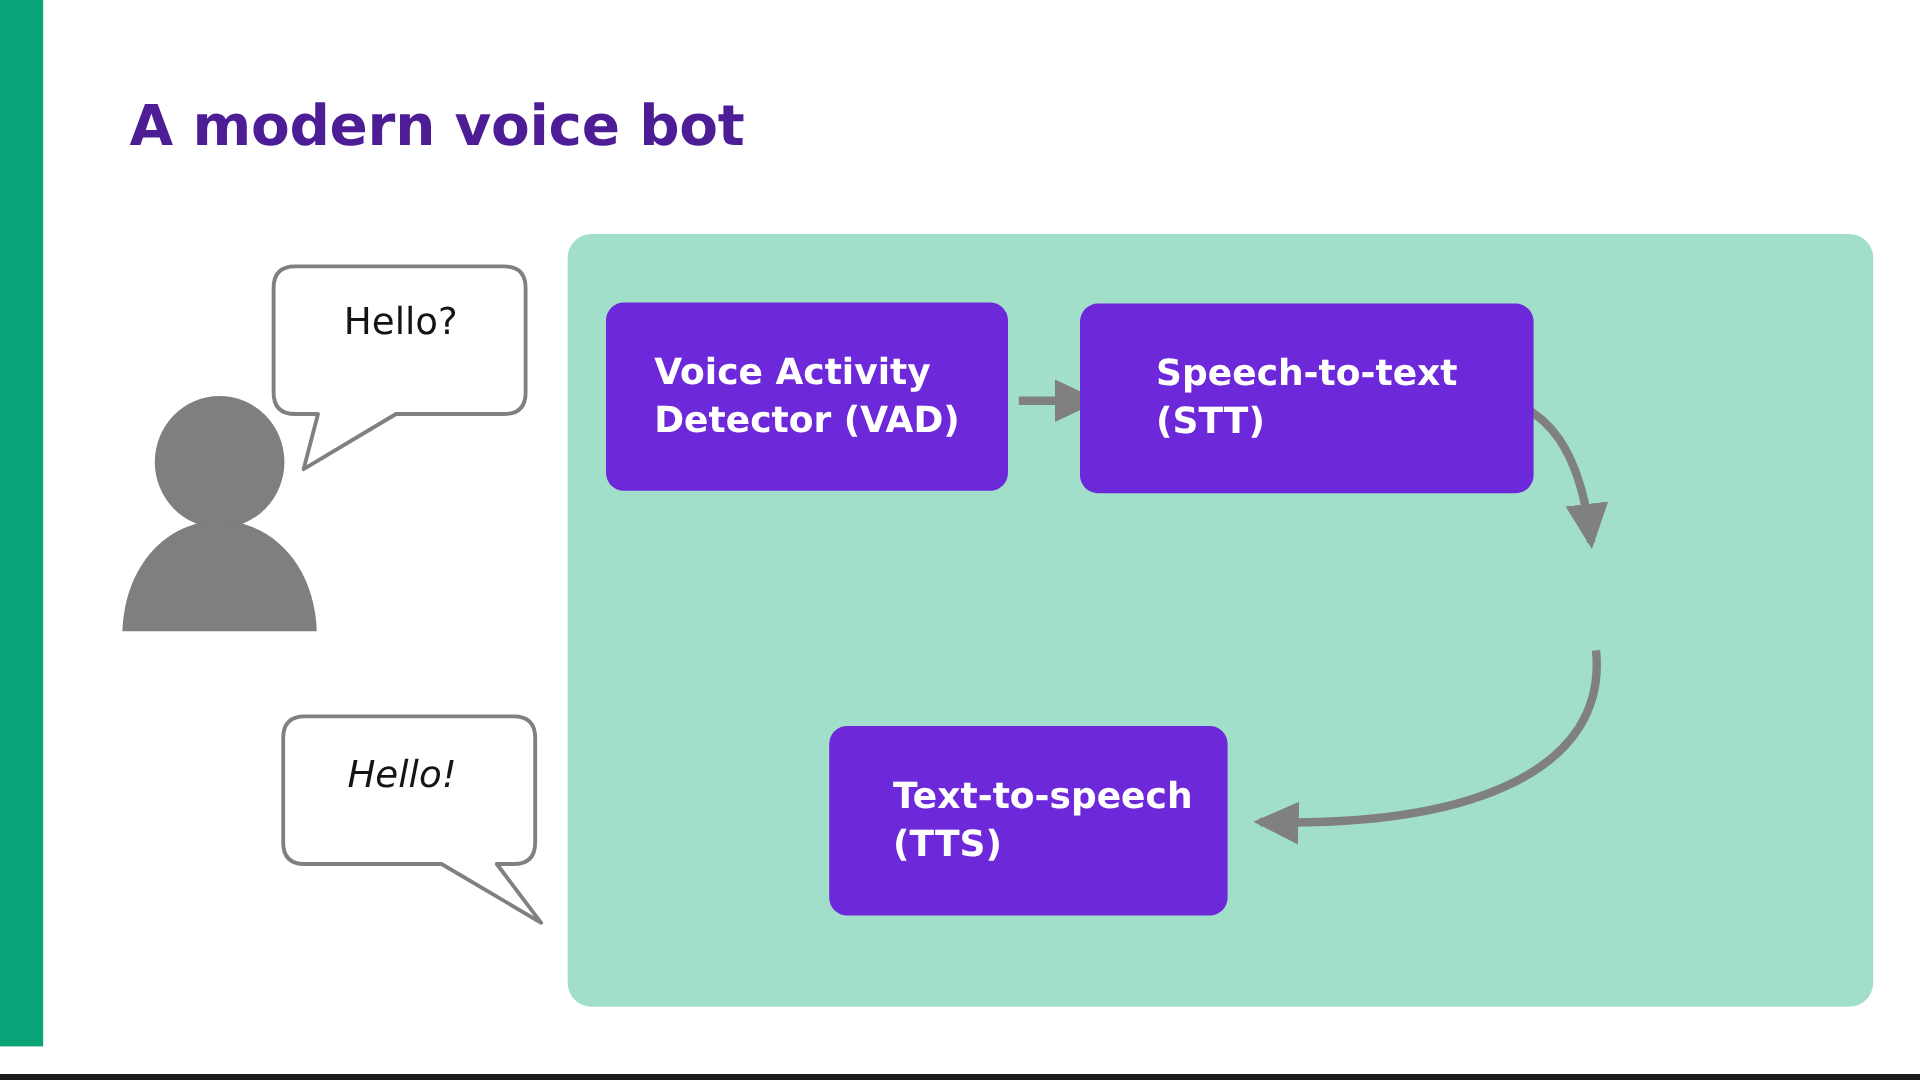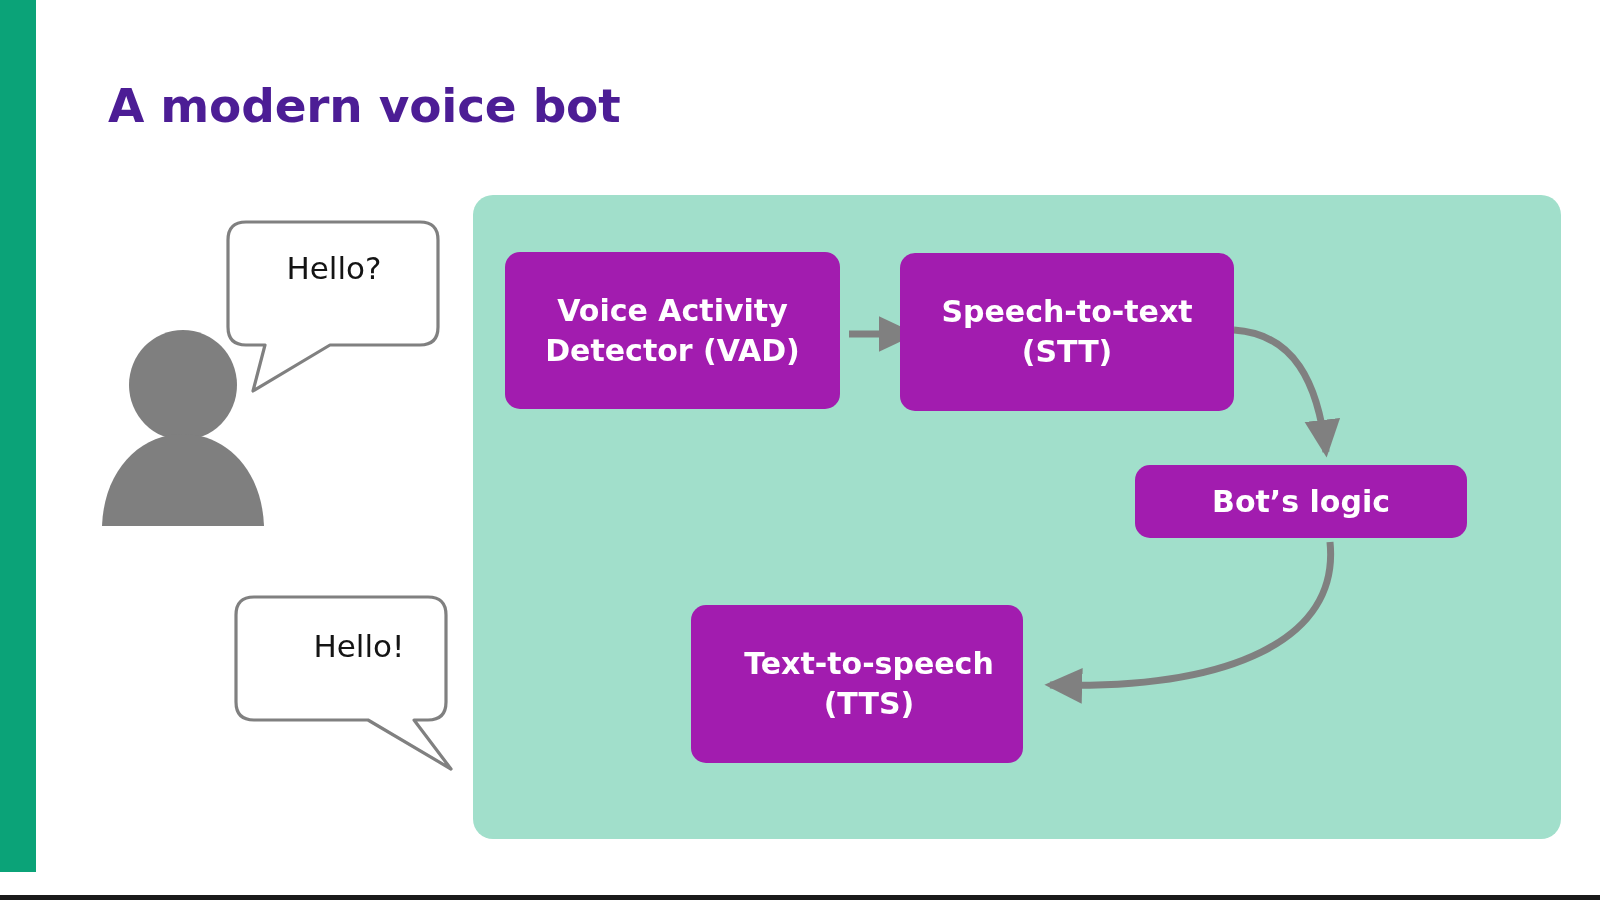--- a/index.html
+++ b/index.html
@@ -62,37 +62,37 @@
     top: 195px;
     width: 1088px;
     height: 644px;
     background: #A1DFCB;
     border-radius: 20px;
   }
 
   
   .stage-box {
     position: absolute;
-    background: #a21caf;
+    background: #6d28d9;
     border-radius: 15px;
     color: #ffffff;
     font-size: 30px;
     font-weight: bold;
     line-height: 1.32;
     display: flex;
     align-items: center;
     justify-content: center;
-    text-align: center;
+    text-align: left;
     box-sizing: border-box;
     padding: 6px 14px;
     white-space: pre-line;
   }
 
   #stage-vad   { left: 505px;  top: 252px; width: 335px; height: 157px; }
-  #stage-stt   { left: 900px;  top: 253px; width: 334px; height: 158px; }
+  #stage-stt   { left: 900px;  top: 253px; width: 378px; height: 158px; }
   #stage-logic { left: 1135px; top: 465px; width: 332px; height: 73px;  }
   #stage-tts   { left: 691px;  top: 605px; width: 332px; height: 158px; padding-left: 38px; }
 
   
   #arrows-layer {
     position: absolute;
     left: 0; top: 0;
     width: 1600px;
     height: 900px;
     pointer-events: none;
@@ -115,21 +115,21 @@
     position: absolute;
     color: #141414;
     font-size: 31px;
     font-weight: normal;
     text-align: center;
     white-space: nowrap;
   }
   #bubble-user  { left: 222px; top: 214px; width: 240px; height: 190px; }
   #bubble-bot   { left: 230px; top: 589px; width: 240px; height: 190px; }
   #bubble-user-text { left: 222px; top: 250px; width: 224px; }
-  #bubble-bot-text  { left: 248px; top: 628px; width: 222px; }
+  #bubble-bot-text  { left: 224px; top: 628px; width: 222px; font-style: italic; }
 </style>
 </head>
 <body>
 
 <div id="slide">
 
   <div id="accent-bar"></div>
 
   <div id="slide-title">A modern voice bot</div>
 
@@ -167,19 +167,18 @@
 
     <path d="M1234 330 C 1294 334 1318 382 1326 452" fill="none" stroke="#808080" stroke-width="7" marker-end="url(#arrowhead)"></path>
 
     <path d="M1330 542 C 1340 640 1230 690 1050 685" fill="none" stroke="#808080" stroke-width="7" marker-end="url(#arrowhead)"></path>
   </svg>
 
   <div id="stage-vad" class="stage-box">Voice Activity
 Detector (VAD)</div>
   <div id="stage-stt" class="stage-box">Speech-to-text
 (STT)</div>
-  <div id="stage-logic" class="stage-box">Bot’s logic</div>
   <div id="stage-tts" class="stage-box">Text-to-speech
 (TTS)</div>
 
   <div id="bottom-rule"></div>
 
 </div>
 
 </body></html>

